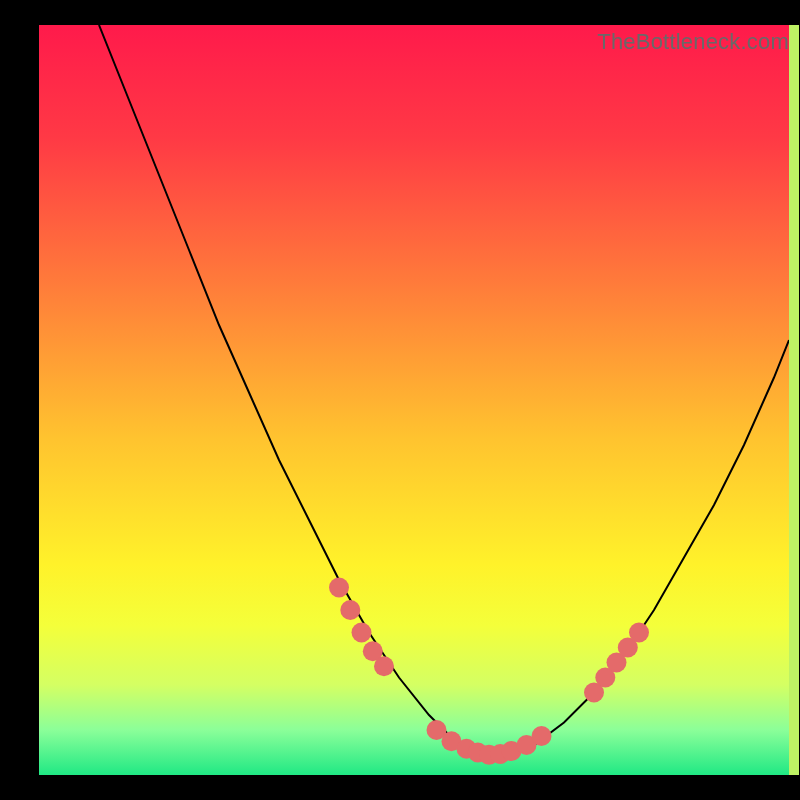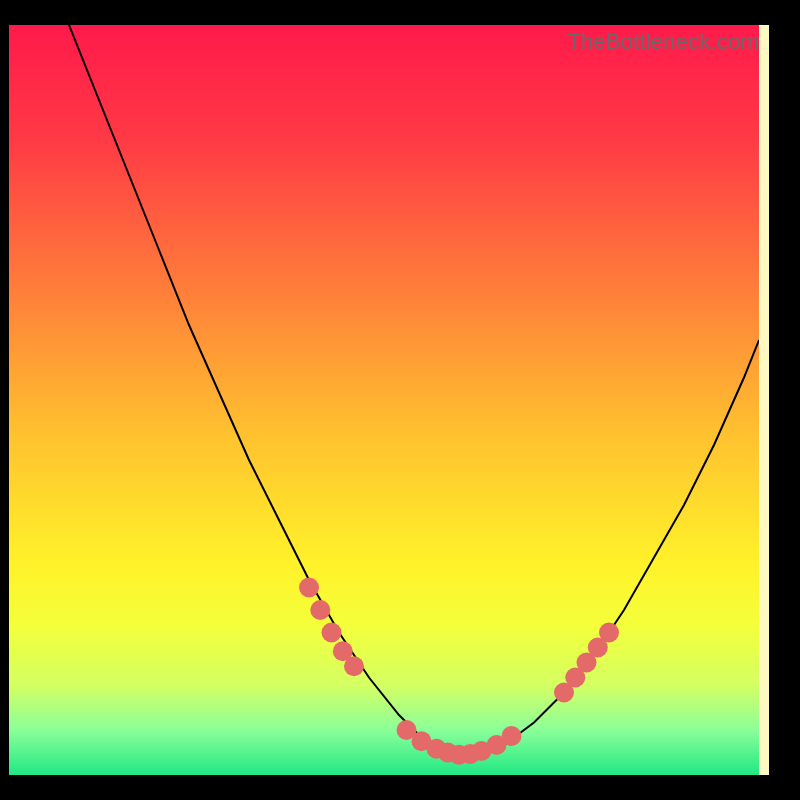--- a/index.html
+++ b/index.html
@@ -5,25 +5,25 @@
   html, body {
     margin: 0;
     padding: 0;
     width: 800px;
     height: 800px;
     background: #000;
     overflow: hidden;
   }
   .frame {
     position: absolute;
-    left: 9px;
+    left: 39px;
     top: 25px;
     width: 760px;
     height: 750px;
-    background: #fef9c3;
+    background: #bef264;
   }
   .watermark {
     position: absolute;
     top: 4px;
     right: 10px;
     font-family: Arial, Helvetica, sans-serif;
     font-size: 22px;
     color: #696969;
     font-weight: 400;
     letter-spacing: 0.2px;

